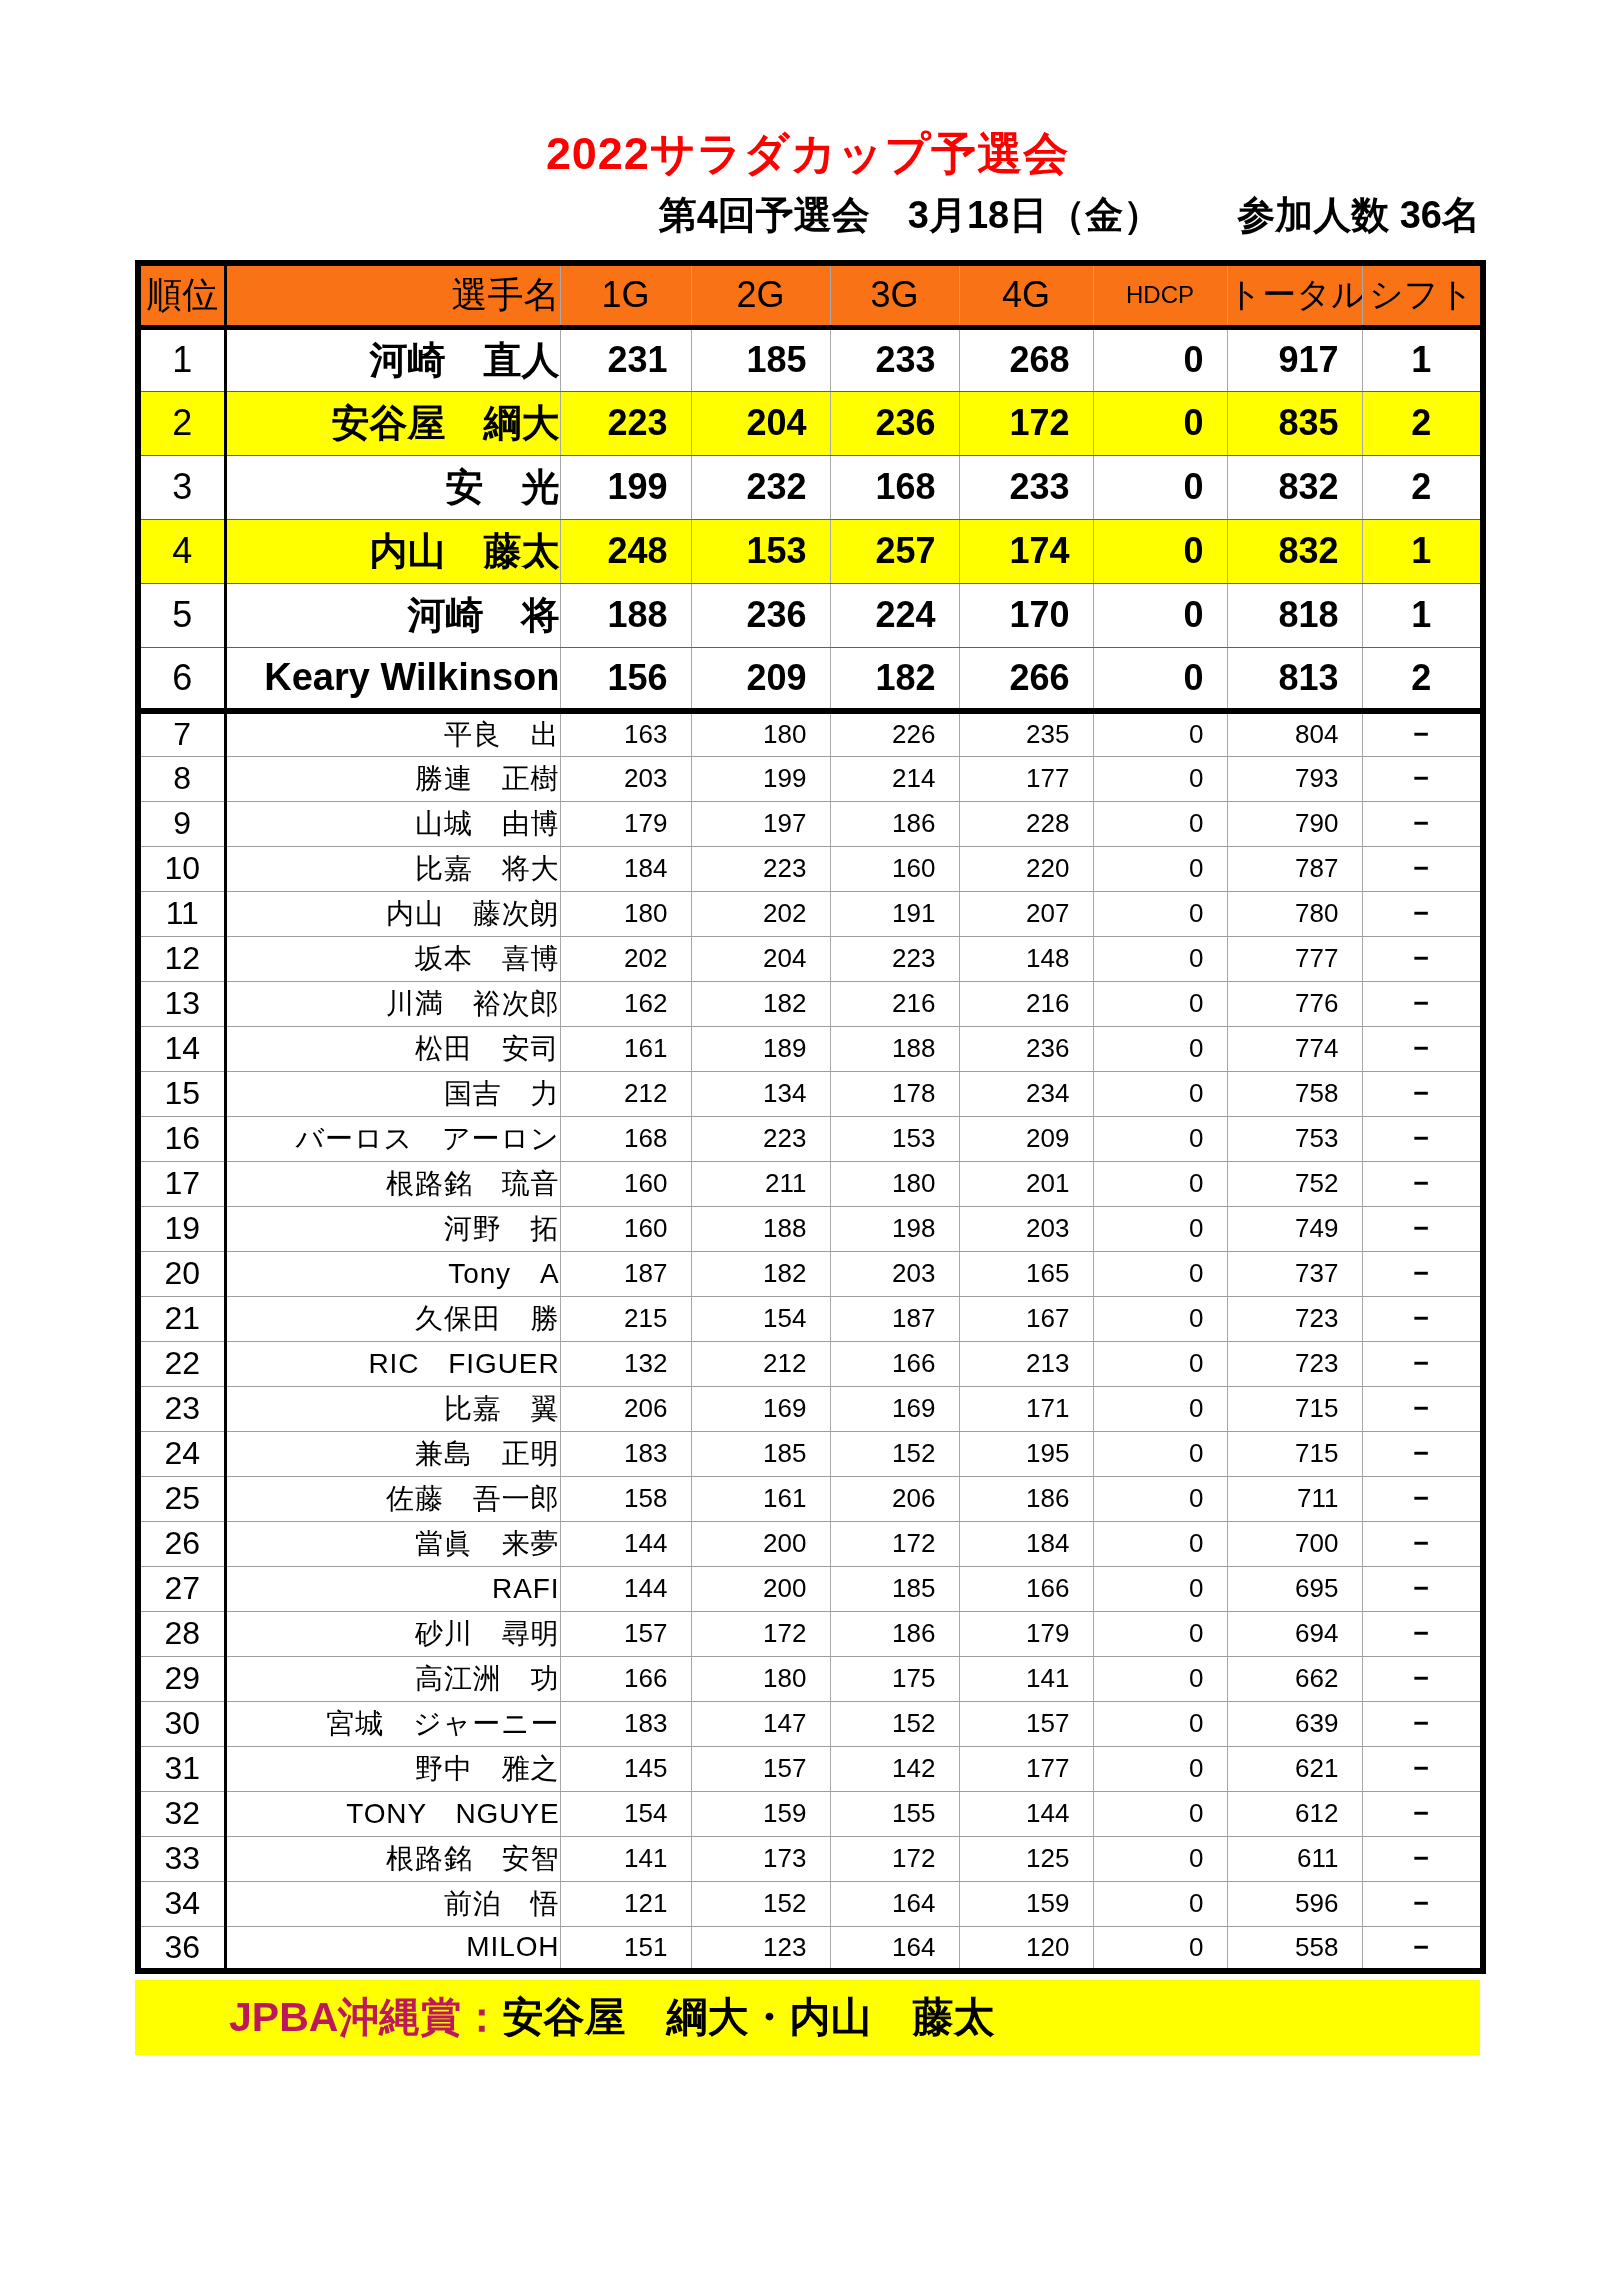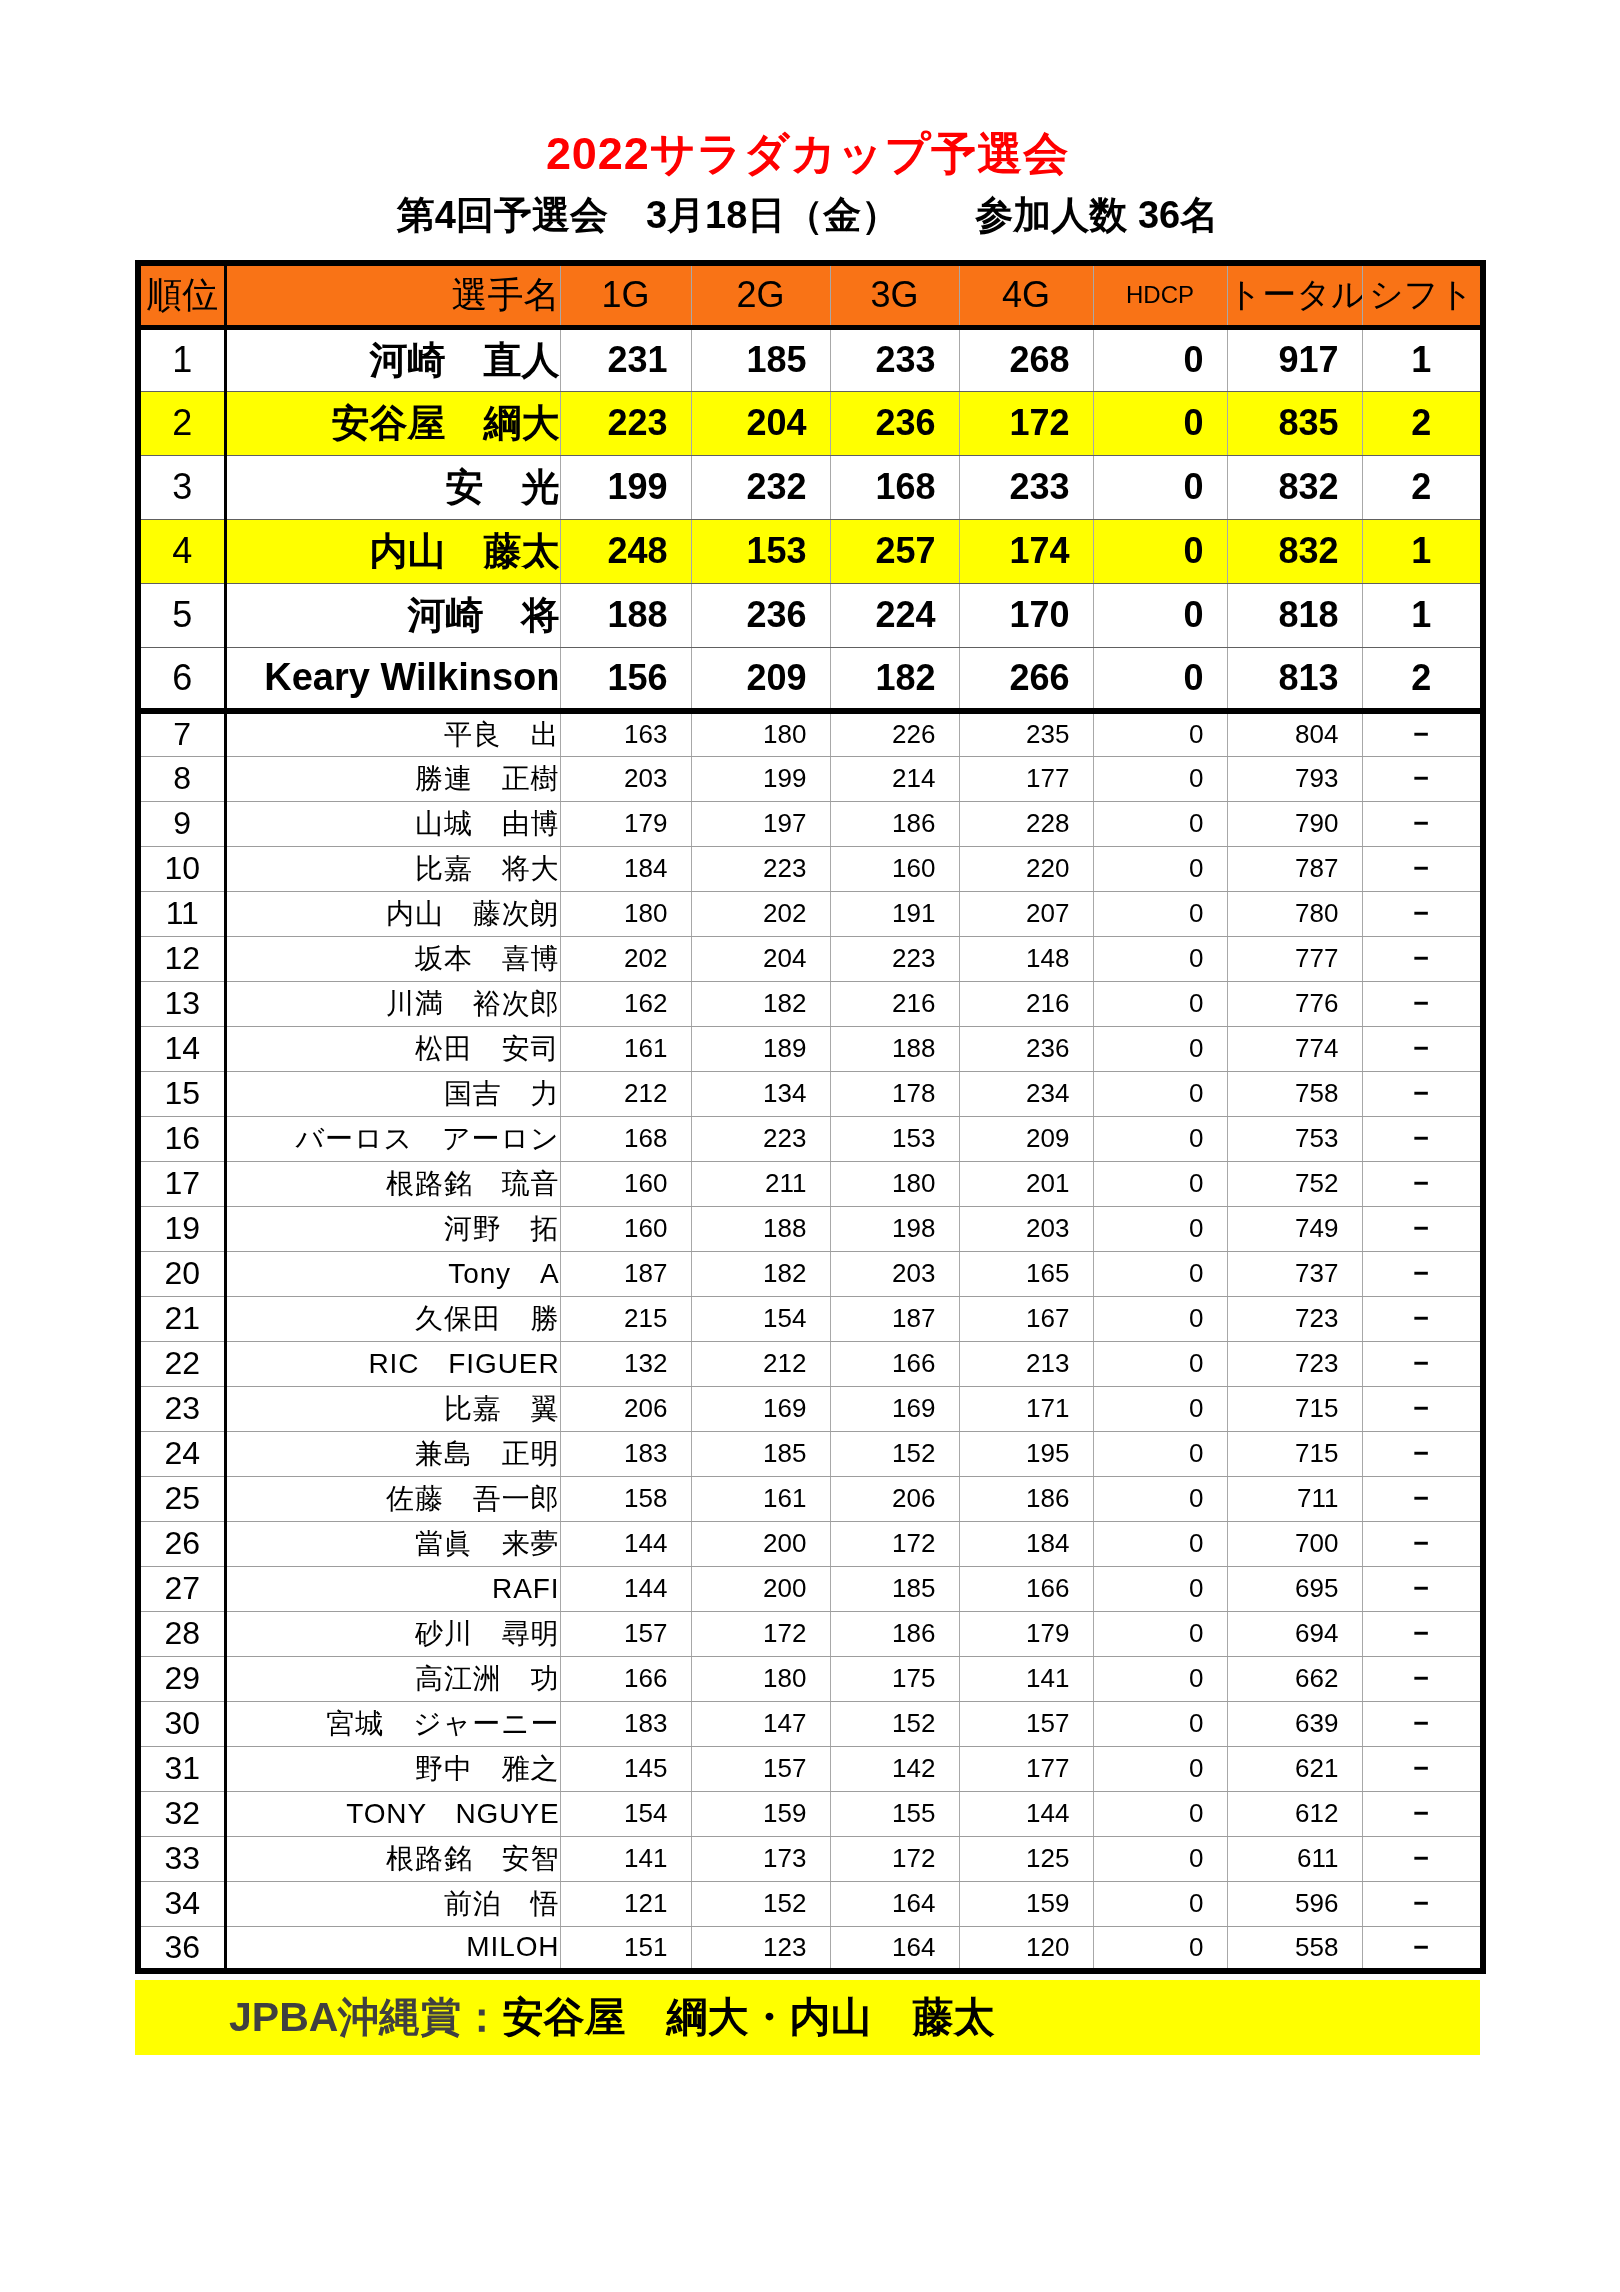--- a/index.html
+++ b/index.html
@@ -6,21 +6,21 @@
   body { width:1620px; height:2293px; font-family:"Liberation Sans","DejaVu Sans",sans-serif; }
   .page { position:relative; width:1620px; height:2293px; overflow:hidden; background:#ffffff; }
   .content { position:absolute; left:135px; top:127px; width:1345px; }
 
   .title {
     margin:0 0 12.5px 0; text-align:center;
     color:#ff0000; font-size:45px; font-weight:700; letter-spacing:0.9px;
     line-height:1.2;
   }
   .subtitle {
-    margin:0 0 23px 0; text-align:center;
+    margin:0 0 23px 0; text-align:right;
     color:#000000; font-size:38px; font-weight:700; line-height:1.15;
   }
 
   table.results {
     border-collapse:collapse; table-layout:fixed;
     width:1345px; border:6.3px solid #000;
   }
   th, td { padding:0; overflow:hidden; white-space:nowrap; color:#000; }
   td + td, th + th { border-left:1.8px solid #a8a8a8; }
   th.col-name, td.col-name { border-left:3.6px solid #000;text-align:right; }
@@ -50,21 +50,21 @@
   .row-small td.col-score, .row-small td.col-hdcp, .row-small td.col-total { font-size:26px; font-weight:400; }
 
   td.col-shift { text-align:center; }
   .row-big  td.col-shift { font-size:36px; font-weight:700; }
   .row-small td.col-shift { font-size:27px; font-weight:700; }
 
   .award-banner {
     margin-top:6.3px; width:1345px; height:75px; background:#ffff00;
     display:flex; align-items:center; box-sizing:border-box; padding-left:94px;
   }
-  .award-label  { color:#404040; font-size:41px; font-weight:700; }
+  .award-label  { color:#be185d; font-size:41px; font-weight:700; }
   .award-winners{ color:#000000; font-size:41px; font-weight:700; }
 </style>
 </head>
 <body>
 
 <div class="page">
   <div class="content">
     <h1 class="title">2022サラダカップ予選会</h1>
     <h2 class="subtitle">第4回予選会　3月18日（金）　　参加人数 36名</h2>
 

